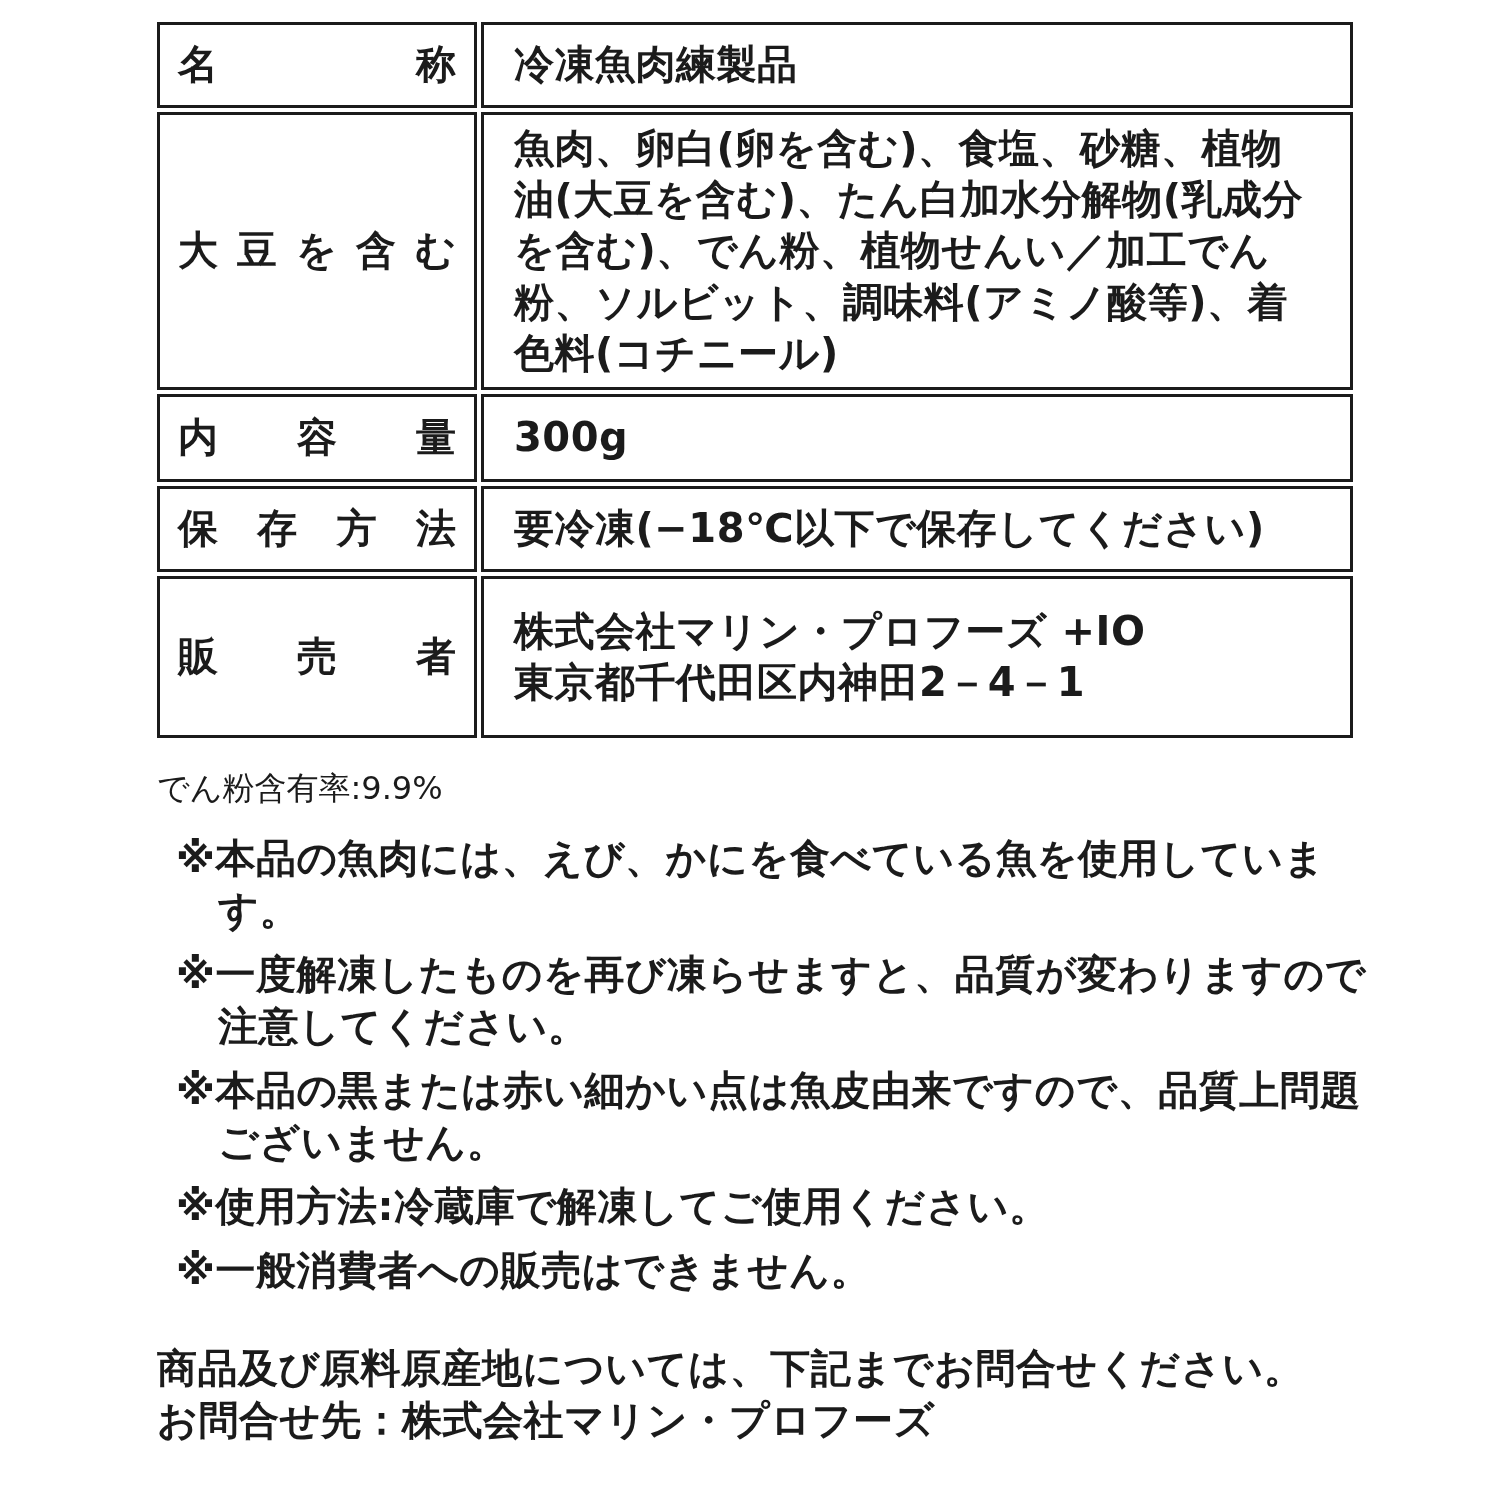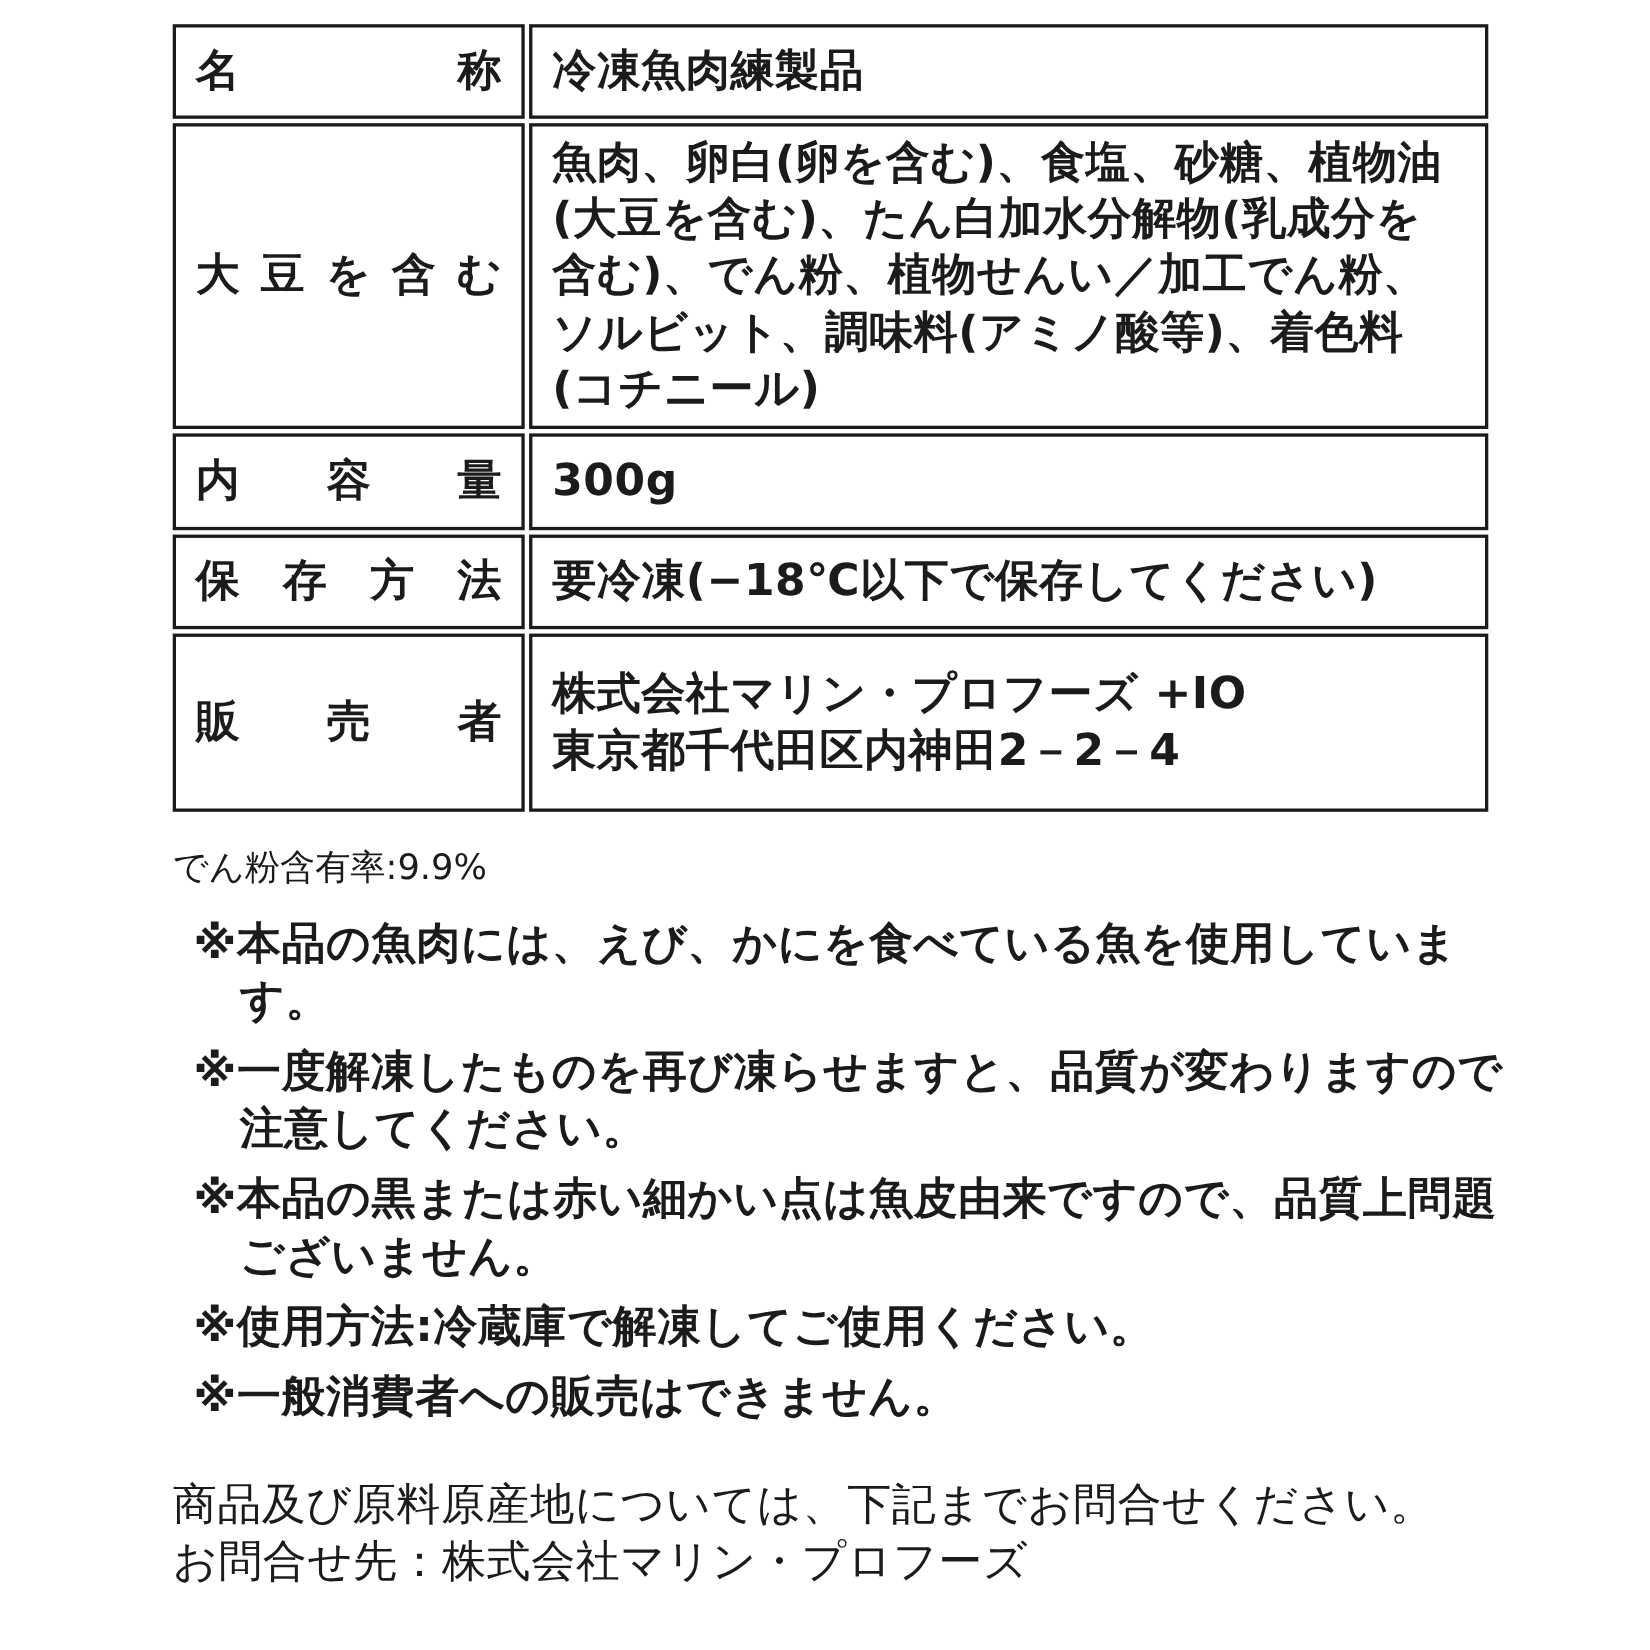--- a/index.html
+++ b/index.html
@@ -42,21 +42,21 @@
     font-weight: 600;
     background: #ffffff;
   }
   .cell.label {
     width: 278px;
     padding: 8px 18px;
     text-align: justify;
     text-align-last: justify;
   }
   .cell.value {
-    padding: 8px 18px;
+    padding: 8px 30px;
     white-space: pre-line;
     letter-spacing: 0.5px;
   }
   .rh-name    { height: 64px;  }
   .rh-ingr    { height: 248px; }
   .rh-amount  { height: 66px;  }
   .rh-best    { height: 64px;  }
   .rh-storage { height: 64px;  }
   .rh-seller  { height: 140px; }
 
@@ -73,21 +73,21 @@
     font-weight: 600;
     line-height: 1.3;
     padding-left: 42px;
     text-indent: -42px;
     margin-top: 12px;
     letter-spacing: 0.5px;
   }
   .contact { margin-top: 46px; }
   .contact-line {
     font-size: 40px;
-    font-weight: 400;
+    font-weight: 700;
     line-height: 1.3;
     letter-spacing: 0.5px;
   }
 </style>
 </head>
 <body>
 
 <div class="sheet">
 
   <div class="tbl">
@@ -109,21 +109,21 @@
 
 
     <div class="trow">
       <div class="cell label rh-storage">保存方法</div>
       <div class="cell value rh-storage">要冷凍(−18℃以下で保存してください)</div>
     </div>
 
     <div class="trow">
       <div class="cell label rh-seller">販売者</div>
       <div class="cell value rh-seller">株式会社マリン・プロフーズ +IO
-東京都千代田区内神田2－2－4</div>
+東京都千代田区内神田2－4－1</div>
     </div>
 
   </div>
 
   <div class="starch-note">でん粉含有率:9.9%</div>
 
   <div class="notes">
     <div class="note">※本品の魚肉には、えび、かにを食べている魚を使用しています。</div>
     <div class="note">※一度解凍したものを再び凍らせますと、品質が変わりますので注意してください。</div>
     <div class="note">※本品の黒または赤い細かい点は魚皮由来ですので、品質上問題ございません。</div>

